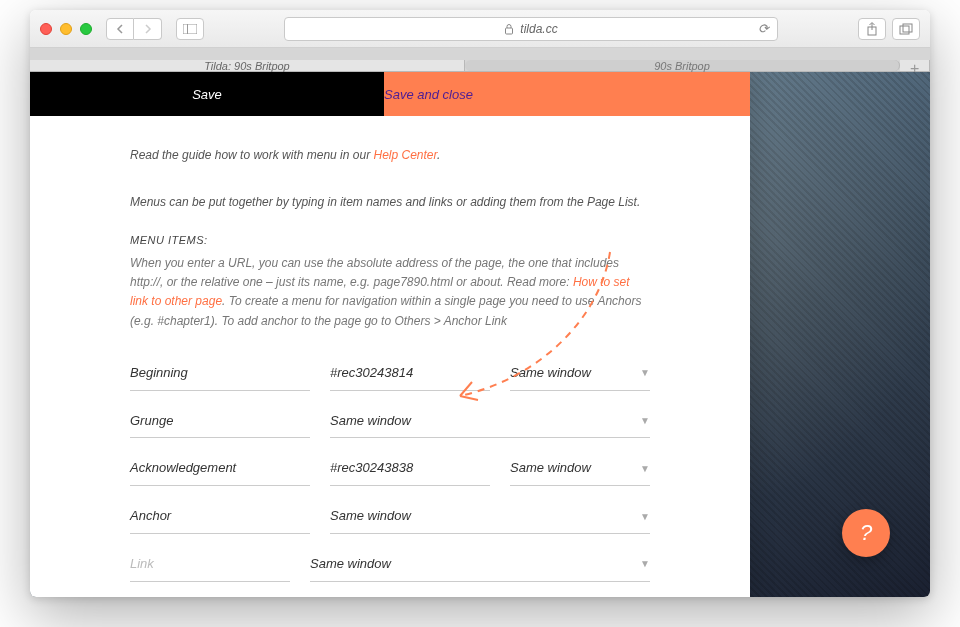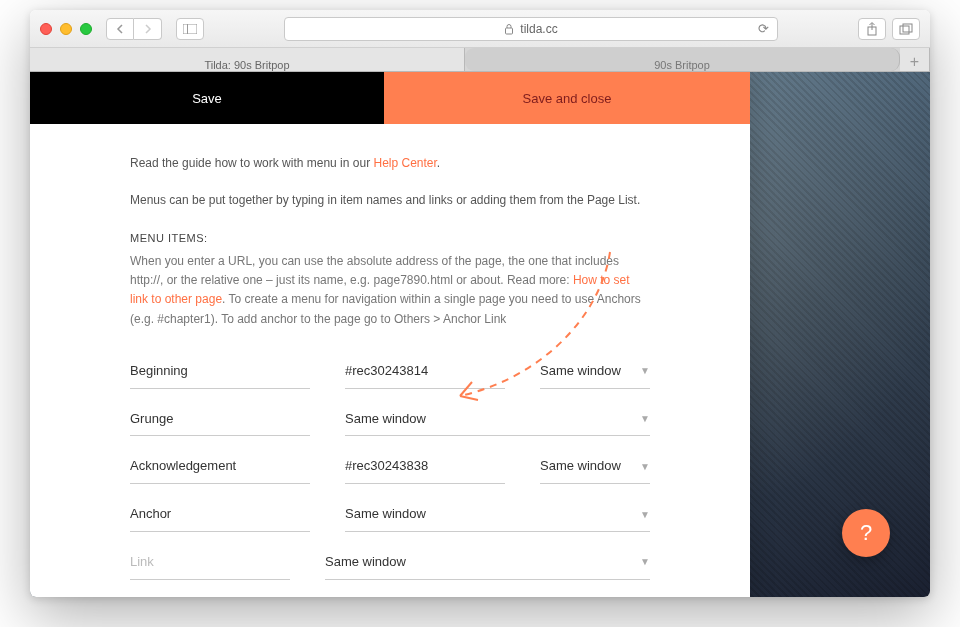--- a/index.html
+++ b/index.html
@@ -1,59 +1,59 @@
 <!DOCTYPE html>
 <html><head>
 <meta charset="utf-8">
 <style>
 * { margin: 0; padding: 0; box-sizing: border-box; }
 body { font-family: -apple-system, BlinkMacSystemFont, "Helvetica Neue", Arial, sans-serif; background: #fff; width: 960px; height: 627px; overflow: hidden; position: relative; }
 
-.window-shadow { position: absolute; top: 10px; left: 30px; right: 30px; bottom: 30px; border-radius: 6px; box-shadow: 0 20px 60px rgba(0,0,0,0.3), 0 2px 8px rgba(0,0,0,0.15); overflow: hidden; background: #fff; }
+.window-shadow { position: absolute; top: 10px; left: 30px; right: 30px; bottom: 30px; border-radius: 6px; box-shadow: 0 20px 60px rgba(0,0,0,0.3), 0 2px 8px rgba(0,0,0,0.15); overflow: hidden; background: #fff; font-style: italic; }
 
 .titlebar { height: 38px; background: linear-gradient(#f6f6f6,#e9e9e9); border-bottom: 1px solid #d0d0d0; display: flex; align-items: center; padding: 0 10px; position: relative; }
 .traffic { display: flex; gap: 8px; margin-right: 14px; }
 .dot { width: 12px; height: 12px; border-radius: 50%; }
 .dot.red { background: #ff5f57; border: 0.5px solid #e24238; }
 .dot.yel { background: #ffbd2e; border: 0.5px solid #e1a018; }
 .dot.grn { background: #28c940; border: 0.5px solid #1dad2c; }
 .nav-buttons { display: flex; gap: 0; margin-right: 8px; }
 .nav-btn { width: 28px; height: 22px; border: 1px solid #c9c9c9; background: #fff; display: flex; align-items: center; justify-content: center; color: #aaa; font-size: 11px; }
 .nav-btn:first-child { border-radius: 4px 0 0 4px; }
 .nav-btn:last-child { border-radius: 0 4px 4px 0; border-left: none; }
 .sidebar-btn { width: 28px; height: 22px; border: 1px solid #c9c9c9; background: #fff; border-radius: 4px; margin-left: 6px; display: flex; align-items: center; justify-content: center; }
 .addr { flex: 1; margin: 0 80px; height: 24px; background: #fff; border: 1px solid #c9c9c9; border-radius: 4px; display: flex; align-items: center; justify-content: center; gap: 6px; color: #666; font-size: 12px; position: relative; }
 .addr .reload { position: absolute; right: 8px; color: #888; font-size: 13px; }
 .right-icons { display: flex; gap: 6px; }
 .right-icon-btn { width: 28px; height: 22px; border: 1px solid #c9c9c9; background: #fff; border-radius: 4px; display: flex; align-items: center; justify-content: center; color: #888; }
 
 .tabbar { height: 24px; display: flex; background: #d6d6d6; border-bottom: 1px solid #b8b8b8; }
-.tab { flex: 1; display: flex; align-items: flex-end; justify-content: center; font-size: 11px; color: #666; border-right: 1px solid #b8b8b8; background: #e5e5e5; }
+.tab { flex: 1; display: flex; align-items: flex-start; justify-content: center; font-size: 11px; color: #666; border-right: 1px solid #b8b8b8; background: #e5e5e5; margin-top: 12px; }
 .tab.inactive { background: #cfcfcf; color: #777; border-radius: 9px; }
 .tab.add { flex: 0 0 30px; font-size: 16px; color: #999; }
 
 .content { position: relative; height: calc(100% - 62px); overflow: hidden; }
 .bg-photo { position: absolute; inset: 0; background: linear-gradient(160deg, #7a9bb3 0%, #3a4a5a 60%, #1a2030 100%); }
 .bg-photo::after { content: ""; position: absolute; inset: 0; background: radial-gradient(circle at 70% 30%, rgba(255,240,200,0.15), transparent 40%), repeating-linear-gradient(45deg, rgba(0,0,0,0.12) 0 2px, transparent 2px 5px); }
 
 .panel { position: absolute; top: 0; left: 0; width: 720px; bottom: 0; background: #fff; box-shadow: 5px 0 20px rgba(0,0,0,0.15); }
-.panel-top { display: flex; height: 52px; }
+.panel-top { display: flex; height: 44px; }
 .btn-save { flex: 0 0 354px; background: #000; color: #fff; display: flex; align-items: center; justify-content: center; font-size: 13px; }
-.btn-saveclose { flex: 1; background: #ff7f50; color: #7f1d1d; display: flex; align-items: center; justify-content: center; font-size: 13px; }
+.btn-saveclose { flex: 1; background: #ff7f50; color: #4c1d95; display: flex; align-items: center; font-size: 13px; }
 
 .panel-body { padding: 30px 100px 0 100px; color: #555; font-size: 12px; line-height: 1.6; }
-.guide-line { margin-bottom: 18px; }
+.guide-line { margin-bottom: 28px; }
 .guide-line a { color: #ff7043; text-decoration: none; }
 .desc-line { margin-bottom: 20px; }
 .section-title { font-size: 11px; letter-spacing: 0.5px; margin-bottom: 4px; color: #444; }
 .helper-text { margin-bottom: 22px; color: #777; }
 .helper-text a { color: #ff7043; text-decoration: none; }
 
 .menu-rows { }
-.menu-row { display: flex; gap: 35px; align-items: center; border-bottom: 0; margin-bottom: 10px; }
+.menu-row { display: flex; gap: 20px; align-items: center; border-bottom: 0; margin-bottom: 10px; }
 .menu-row .cell { border-bottom: 1px solid #ccc; padding: 10px 0 6px; font-size: 13px; color: #333; }
 .menu-row .cell.title { flex: 0 0 180px; }
 .menu-row .cell.link { flex: 0 0 160px; }
 .menu-row .cell.target { flex: 1; display: flex; justify-content: space-between; align-items: center; color: #333; }
 .menu-row .cell.placeholder { color: #bbb; }
 .chev { color: #aaa; font-size: 10px; }
 
 .help-fab { position: absolute; right: 40px; bottom: 40px; width: 48px; height: 48px; border-radius: 50%; background: #ff7f50; color: #fff; display: flex; align-items: center; justify-content: center; font-size: 22px; box-shadow: 0 4px 12px rgba(0,0,0,0.25); }
 
 .arrow-svg { position: absolute; top: 176px; left: 400px; pointer-events: none; }

